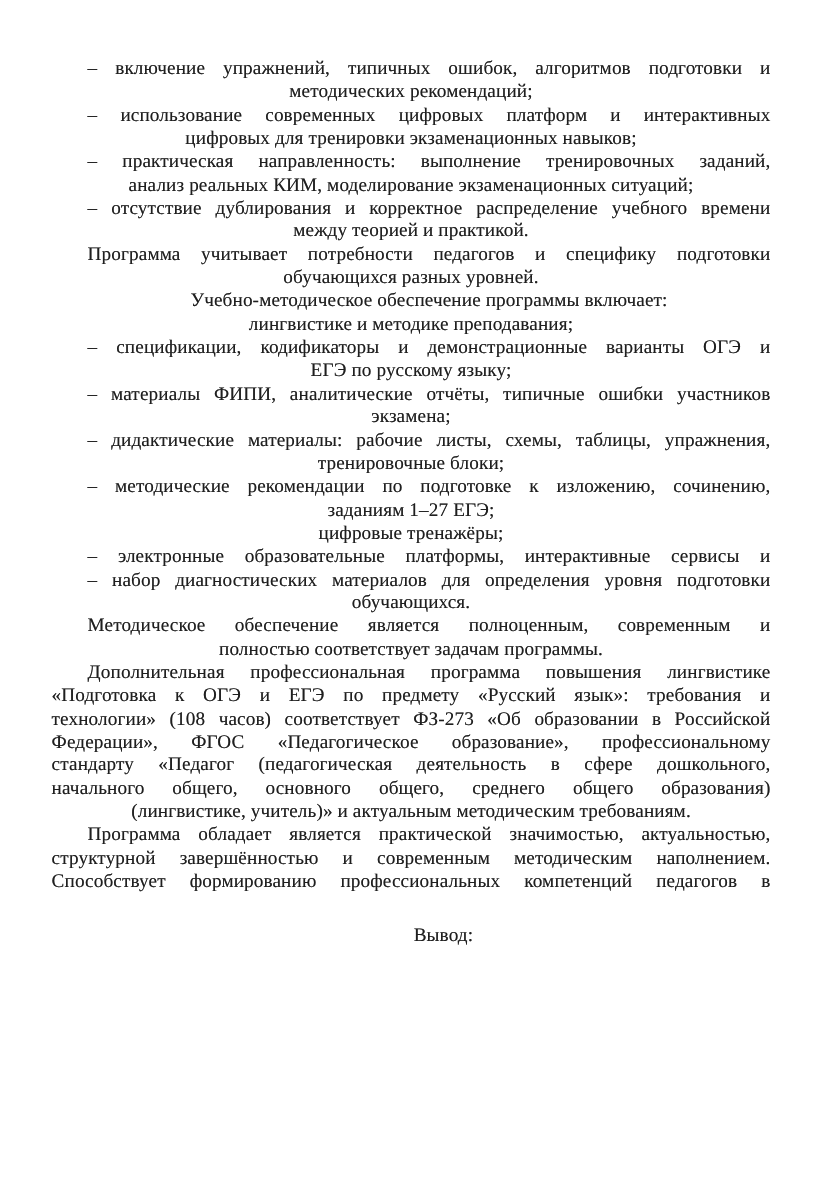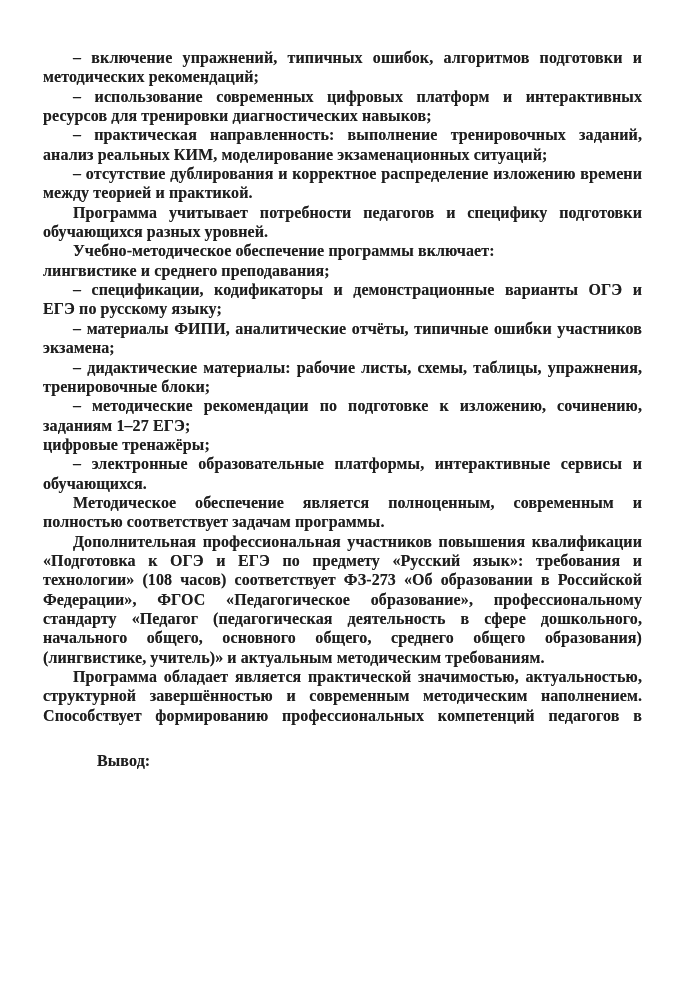--- a/index.html
+++ b/index.html
@@ -29,62 +29,62 @@
     width: 599px;
     color: #1f1f1f;
     font-size: 16px;
     line-height: 19.35px;
     letter-spacing: 0.1px;
     
     text-shadow: 0 0 0.5px rgba(25,25,25,0.55);
   }
   .para { margin: 0; padding: 0; }
   .ln {
-    text-align: left;
+    text-align: center;
     min-height: 19.35px;
   }
   .ln.j {
     text-align: justify;
     text-align-last: justify;
     text-justify: inter-word;
   }
   .ln.first { text-indent: 30px; }
   .para.conclusion { margin-top: 26px; }
   .para.conclusion .ln.first { text-indent: 54px; }
 </style>
 </head>
 <body style="background: rgb(255, 255, 255);">
 
 <div class="page">
-  <div class="textblock" id="doc" style="color: rgb(31, 31, 31); font-weight: bold;">
+  <div class="textblock" id="doc" style="color: rgb(31, 31, 31);">
       <div class="para">
         <div class="ln j first">– включение упражнений, типичных ошибок, алгоритмов подготовки и</div>
         <div class="ln">методических рекомендаций;</div>
       </div>
       <div class="para">
         <div class="ln j first">– использование современных цифровых платформ и интерактивных</div>
-        <div class="ln">ресурсов для тренировки диагностических навыков;</div>
+        <div class="ln">цифровых для тренировки экзаменационных навыков;</div>
       </div>
       <div class="para">
         <div class="ln j first">– практическая направленность: выполнение тренировочных заданий,</div>
         <div class="ln">анализ реальных КИМ, моделирование экзаменационных ситуаций;</div>
       </div>
       <div class="para">
-        <div class="ln j first">– отсутствие дублирования и корректное распределение изложению времени</div>
+        <div class="ln j first">– отсутствие дублирования и корректное распределение учебного времени</div>
         <div class="ln">между теорией и практикой.</div>
       </div>
       <div class="para">
         <div class="ln j first">Программа учитывает потребности педагогов и специфику подготовки</div>
         <div class="ln">обучающихся разных уровней.</div>
       </div>
       <div class="para">
         <div class="ln first">Учебно-методическое обеспечение программы включает:</div>
       </div>
       <div class="para">
-        <div class="ln">лингвистике и среднего преподавания;</div>
+        <div class="ln">лингвистике и методике преподавания;</div>
       </div>
       <div class="para">
         <div class="ln j first">– спецификации, кодификаторы и демонстрационные варианты ОГЭ и</div>
         <div class="ln">ЕГЭ по русскому языку;</div>
       </div>
       <div class="para">
         <div class="ln j first">– материалы ФИПИ, аналитические отчёты, типичные ошибки участников</div>
         <div class="ln">экзамена;</div>
       </div>
       <div class="para">
@@ -93,28 +93,29 @@
       </div>
       <div class="para">
         <div class="ln j first">– методические рекомендации по подготовке к изложению, сочинению,</div>
         <div class="ln">заданиям 1–27 ЕГЭ;</div>
       </div>
       <div class="para">
         <div class="ln">цифровые тренажёры;</div>
         <div class="ln j first">– электронные образовательные платформы, интерактивные сервисы и</div>
       </div>
       <div class="para">
+        <div class="ln j first">– набор диагностических материалов для определения уровня подготовки</div>
         <div class="ln">обучающихся.</div>
       </div>
       <div class="para">
         <div class="ln j first">Методическое обеспечение является полноценным, современным и</div>
         <div class="ln">полностью соответствует задачам программы.</div>
       </div>
       <div class="para">
-        <div class="ln j first">Дополнительная профессиональная участников повышения квалификации</div>
+        <div class="ln j first">Дополнительная профессиональная программа повышения лингвистике</div>
         <div class="ln j">«Подготовка к ОГЭ и ЕГЭ по предмету «Русский язык»: требования и</div>
         <div class="ln j">технологии» (108 часов) соответствует ФЗ-273 «Об образовании в Российской</div>
         <div class="ln j">Федерации», ФГОС «Педагогическое образование», профессиональному</div>
         <div class="ln j">стандарту «Педагог (педагогическая деятельность в сфере дошкольного,</div>
         <div class="ln j">начального общего, основного общего, среднего общего образования)</div>
         <div class="ln">(лингвистике, учитель)» и актуальным методическим требованиям.</div>
       </div>
       <div class="para">
         <div class="ln j first">Программа обладает является практической значимостью, актуальностью,</div>
         <div class="ln j">структурной завершённостью и современным методическим наполнением.</div>

